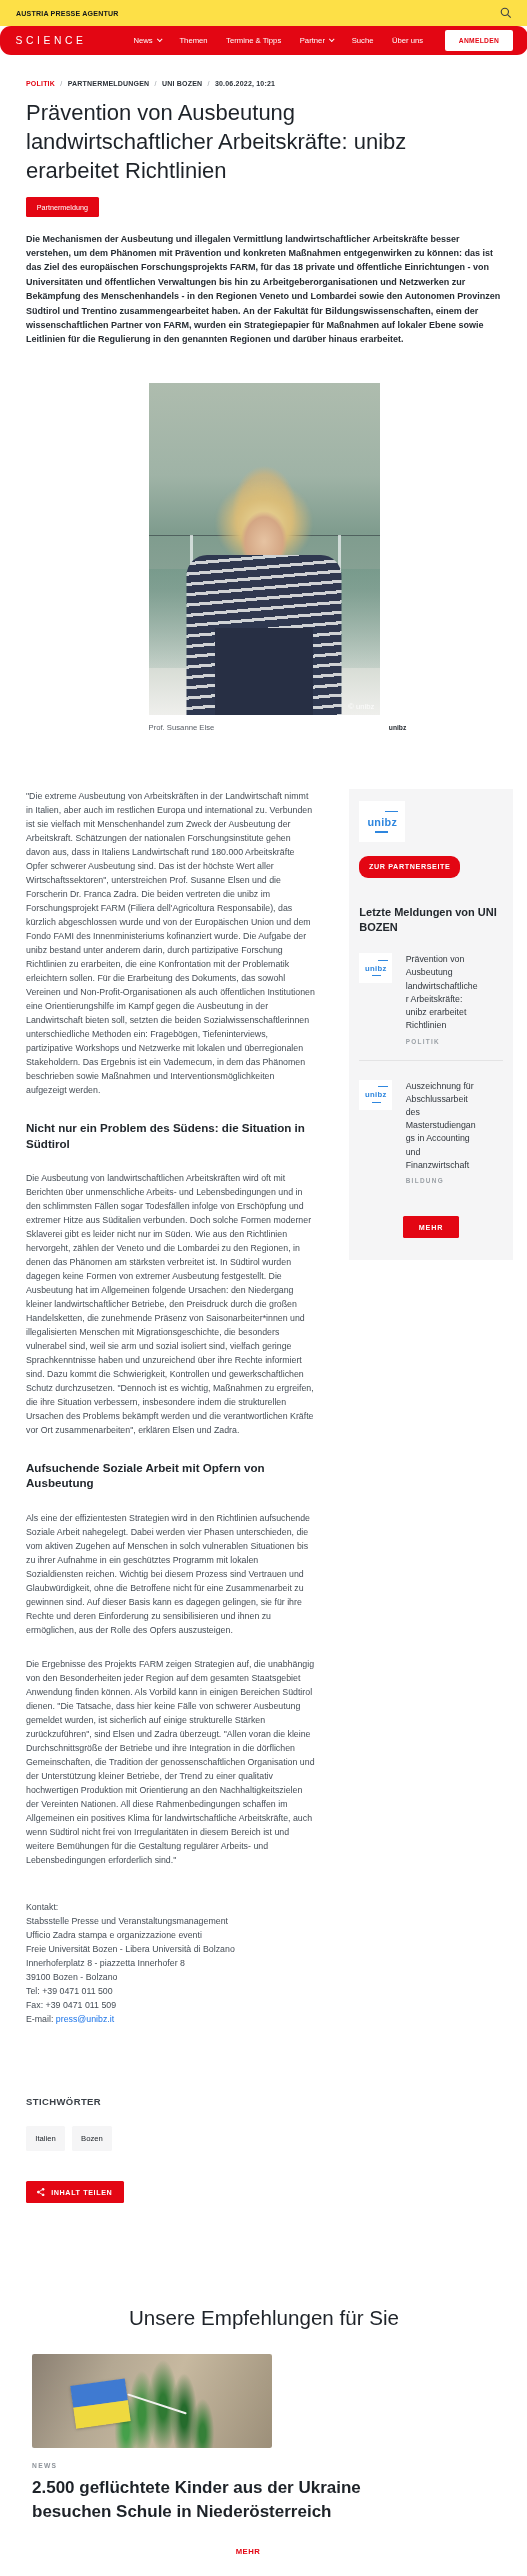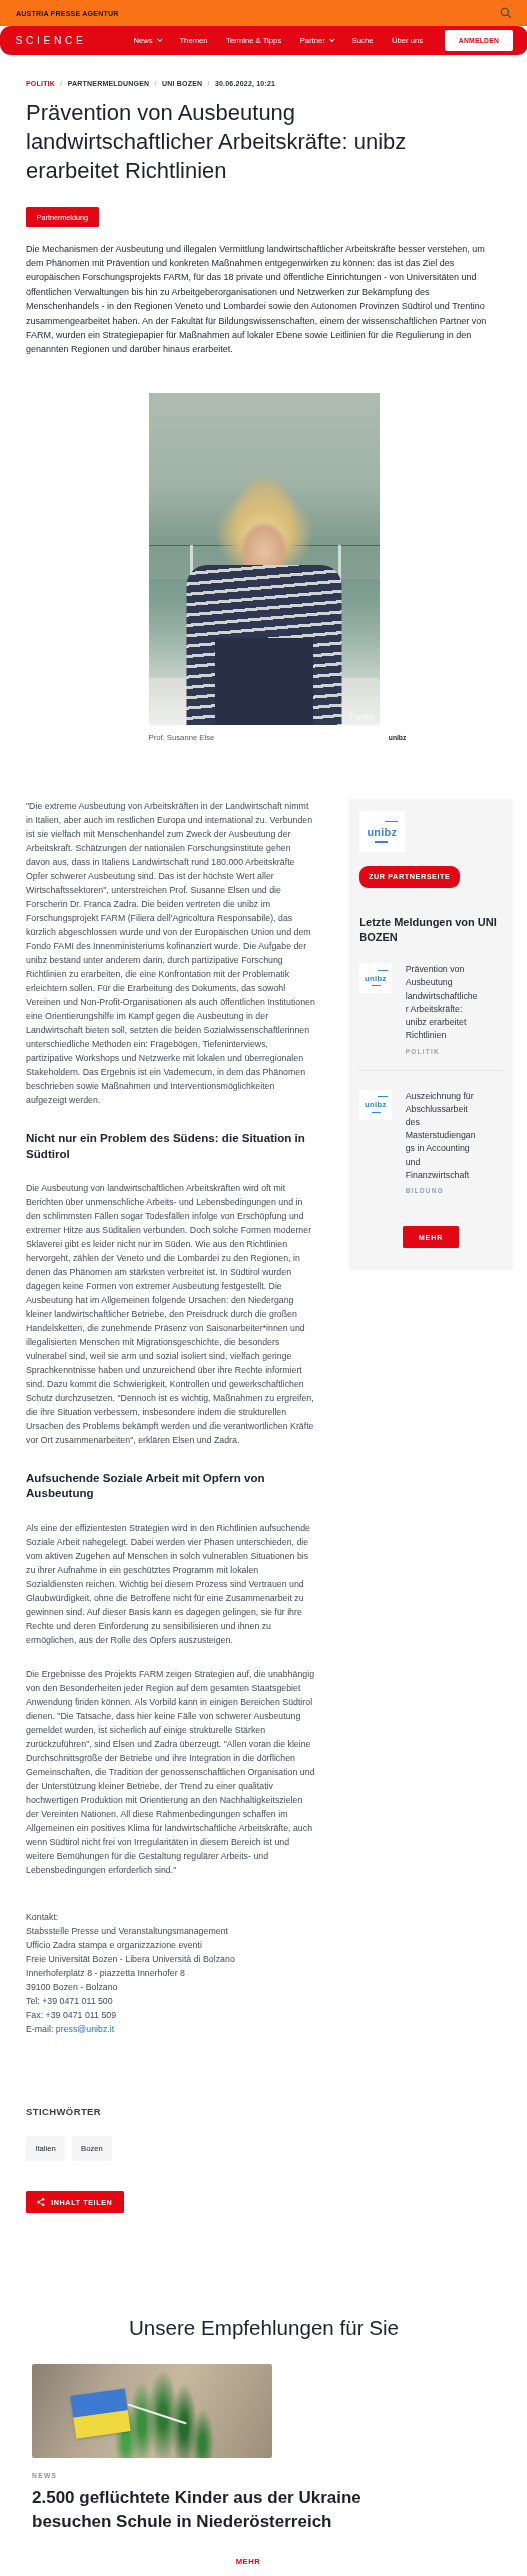--- a/index.html
+++ b/index.html
@@ -2,39 +2,39 @@
 <html lang="de" style="font-size:8.2px"><head>
 <meta charset="utf-8">
 <style>
   * { box-sizing: border-box; margin: 0; padding: 0; }
   body {
     width: 528px; margin: 0 auto; background: #fff;
     font-family: "Liberation Sans", sans-serif; color: #2a3036;
     overflow-x: hidden;
   }
   
-  .topbar { height: 26px; display: flex; align-items: center; justify-content: space-between; padding: 0 15.5px; background:#f97316; }
+  .topbar { height: 26px; display: flex; align-items: center; justify-content: space-between; padding: 0 15.5px; background:#fde047; }
   .brand { font-weight: 700; font-size: 7.7px; letter-spacing: 0.2px; color:#14181c; transform: scaleX(.92); transform-origin: left; }
   .search-btn { width: 13.4px; height: 13.4px; cursor: pointer; }
   
   .navbar { background: #E30613; height: 29px; display: flex; align-items: center; padding: 0 15.5px; border-radius: 11px; }
   .nav-logo { color:#fff; font-size: 10.3px; letter-spacing: 3.6px; font-weight: 400; }
   .nav-menu { display:flex; align-items:center; gap: 18.5px; margin-left: 47px; }
   .nav-item { color:#fff; font-size: 7.7px; cursor:pointer; display:flex; align-items:center; gap:4.1px; white-space:nowrap; }
   .chev { width: 4.1px; height: 4.1px; border-right: 1px solid #fff; border-bottom: 1px solid #fff; transform: rotate(45deg) translateY(-1px); display:inline-block; }
   .anmelden { margin-left:auto; background:#fff; color:#E30613; font-weight:700; font-size:6.7px; letter-spacing:0.3px; padding: 6.7px 13.4px; border:none; border-radius:2.1px; cursor:pointer; }
   
   .breadcrumb { margin: 25px 26px 0; font-size: 7px; font-weight: 700; letter-spacing:0.2px; color:#2b3138; }
   .breadcrumb .cat { color:#E30613; cursor:pointer; }
   .breadcrumb .sep { color:#9aa0a6; font-weight:400; margin: 0 3.1px; }
   .breadcrumb .crumb { cursor:pointer; }
   
   h1.title { margin: 12.4px 26px 0; font-size: 22px; line-height: 1.31; font-weight: 400; color:#1e2329; max-width: 453px; }
-  .badge { display:inline-block; margin: 21px 26px 0; background:#E30613; color:#fff; font-size:7.2px; padding: 5.7px 10.8px; border-radius: 1.5px; }
-  .lead { margin: 14.4px 26px 0; font-size: 9px; font-weight: 400; line-height: 1.6; color:#272d34; }
+  .badge { display:inline-block; margin: 11px 26px 0; background:#E30613; color:#fff; font-size:7.2px; padding: 5.7px 10.8px; border-radius: 1.5px; }
+  .lead { margin: 14.4px 26px 0; font-size: 9px; font-weight: 700; line-height: 1.6; color:#272d34; }
   
   .figure-wrap { width: 231px; margin: 36px auto 0; position: relative; }
   .photo { width: 231px; height: 332px; position: relative; overflow: hidden;
     background:
       radial-gradient(46px 62px at 50% 38%, rgba(222,195,130,.95) 0%, rgba(210,180,120,.7) 55%, rgba(0,0,0,0) 70%),
       linear-gradient(180deg, #aebcae 0%, #9fb3a6 28%, #7f9c8e 45%, #8aa396 62%, #d8ddd6 86%, #efefec 100%);
   }
   .photo .rail { position:absolute; top: 46%; left:0; right:0; height: 1px; background: rgba(40,50,55,.55); }
   .photo .post { position:absolute; top: 46%; width: 2.6px; height: 54%; background: rgba(235,240,240,.75); }
   .photo .glass { position:absolute; top: 56%; left:0; right:0; height: 30%; background: linear-gradient(180deg, rgba(110,150,135,.55), rgba(160,185,175,.35)); }

